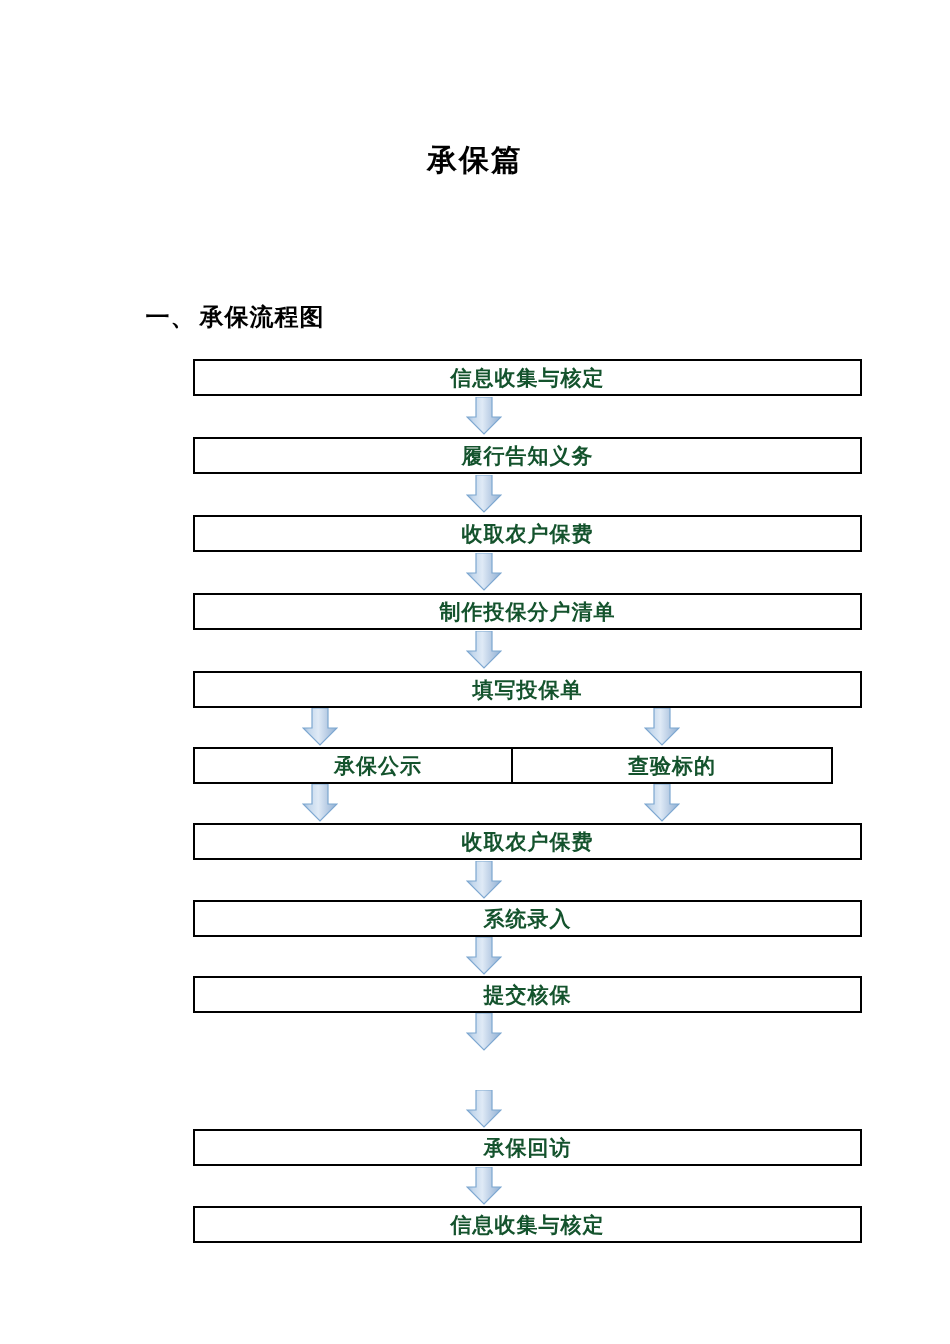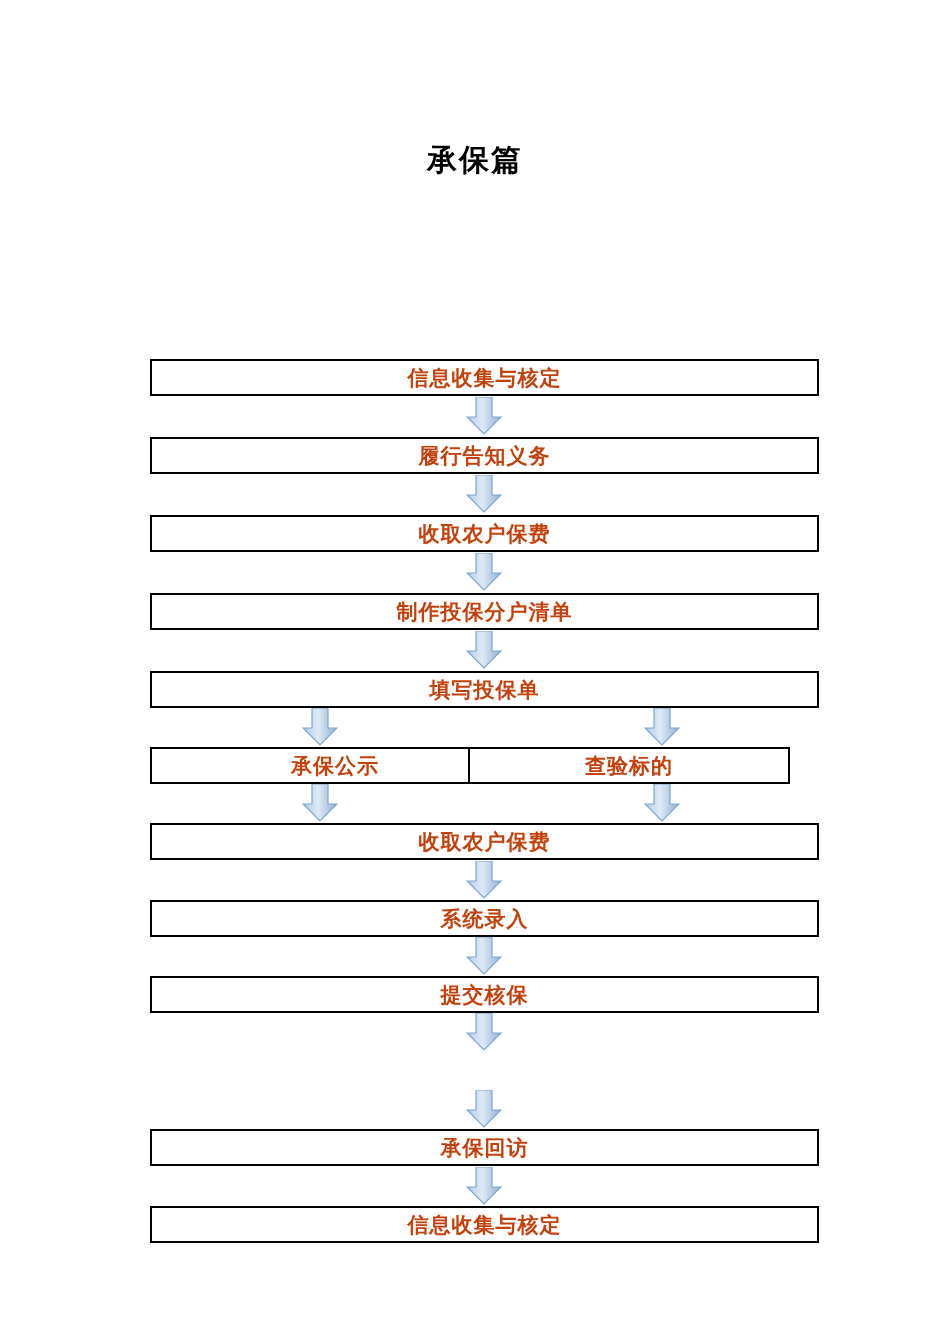--- a/index.html
+++ b/index.html
@@ -65,23 +65,24 @@
     box-sizing: border-box;
     border: 2px solid #000000;
     background: #ffffff;
     display: flex;
     align-items: center;
     justify-content: center;
     font-family: "DejaVu Serif", "Liberation Serif", serif;
     font-size: 21px;
     font-weight: bold;
     letter-spacing: 1px;
-    color: #c2410c;
+    color: #14532d;
     line-height: 1;
     white-space: nowrap;
+    margin-left: 43px;
   }
 
   
   .node.full {
     left: 150px;
     width: 669px;
     height: 37px;
   }
 
   
@@ -105,20 +106,23 @@
   }
   .arrow svg { display: block; width: 36px; height: 38px; }
 </style>
 </head>
 <body>
 
 <div class="page">
 
   <div class="doc-title">承保篇</div>
 
+  <div class="section-heading">
+    <span class="sec-num">一、</span><span>承保流程图</span>
+  </div>
 
   <div class="flow">
 
     <svg width="0" height="0" style="position:absolute" aria-hidden="true">
       <defs>
         <linearGradient id="arrGrad" x1="0" y1="0" x2="1" y2="0">
           <stop offset="0%" stop-color="#9ab7d9"></stop>
           <stop offset="18%" stop-color="#c5d8ec"></stop>
           <stop offset="45%" stop-color="#dfeaf6"></stop>
           <stop offset="72%" stop-color="#b8cce4"></stop>

